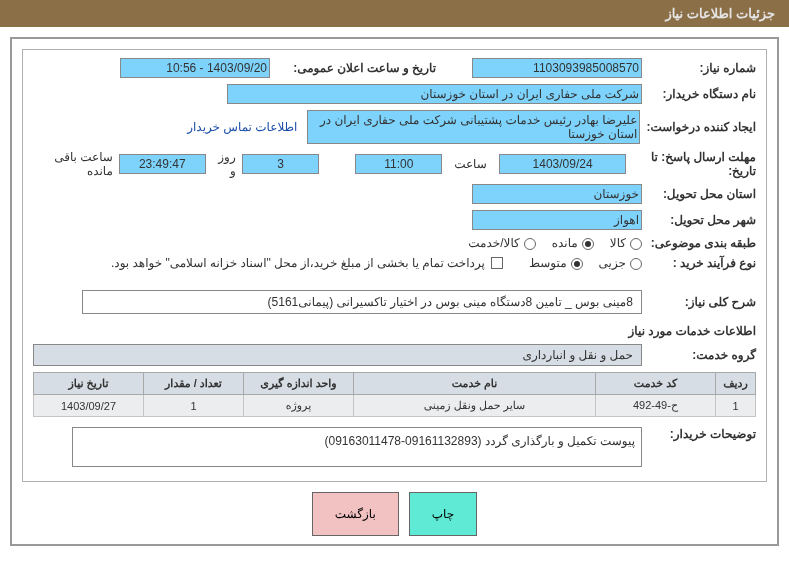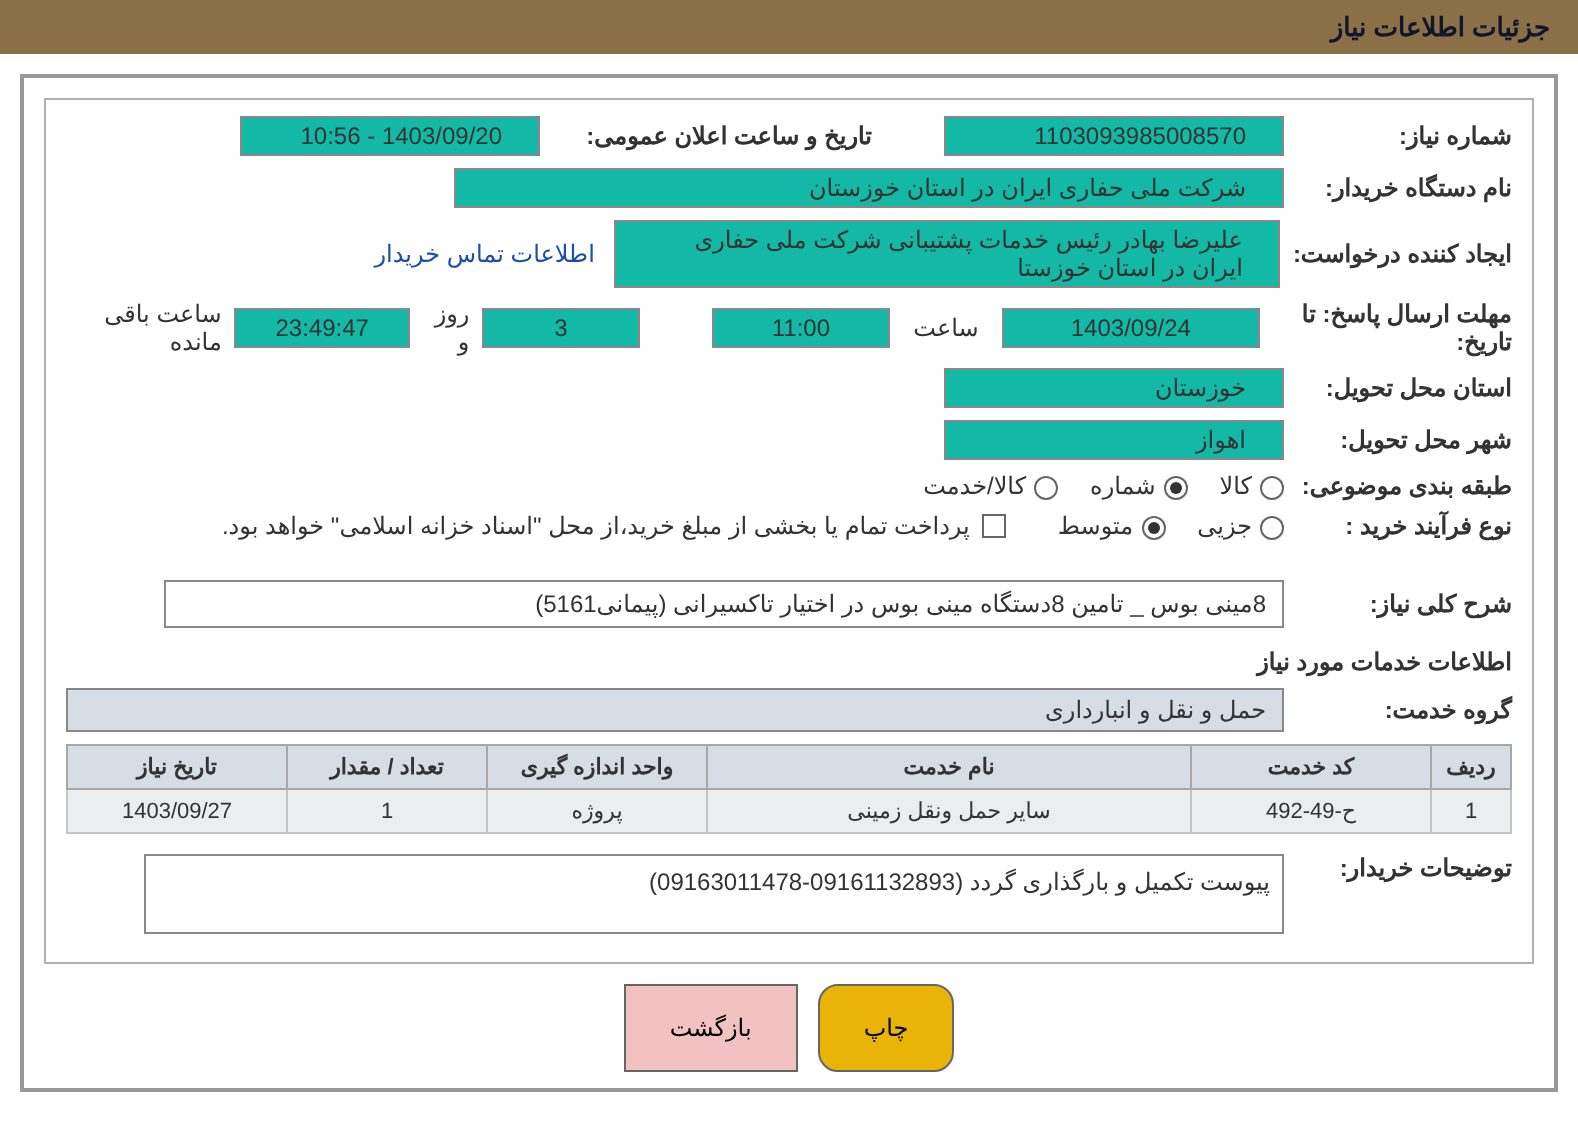--- a/index.html
+++ b/index.html
@@ -7,21 +7,21 @@
   font-family: Tahoma, Arial, sans-serif;
   font-size: 12px;
   background: #fff;
   color: #333;
   width: 789px;
   height: 566px;
   position: relative;
 }
 .page-title {
   background: #8b6f47;
-  color: #0f172a;
+  color: #e5e5e5;
   padding: 6px 14px;
   font-weight: bold;
   font-size: 13px;
 }
 .outer {
   border: 2px solid #999;
   margin: 10px;
   background: #fff;
   position: relative;
 }
@@ -62,22 +62,22 @@
   gap: 6px;
 }
 .lbl {
   font-weight: bold;
   color: #333;
   min-width: 108px;
   text-align: right;
 }
 .field {
   border: 1px solid #888;
-  background: #14b8a6;
-  padding: 2px 18px;
+  background: #7dd3fc;
+  padding: 2px 2px;
   min-height: 18px;
   display: inline-flex;
   align-items: center;
   color: #333;
   direction: rtl;
 }
 .link { color: #1a4ea8; cursor: pointer; margin-right: 4px; }
 .radio-group { display: flex; gap: 16px; align-items: center; }
 .radio-opt { display: flex; align-items: flex-end; gap: 4px; }
 .radio-dot {
@@ -127,21 +127,21 @@
   width: 570px;
 }
 .btn-row { text-align: center; margin-top: 6px; display:flex; gap:10px; justify-content:center; }
 .btn {
   border: 1px solid #666;
   padding: 14px 22px;
   cursor: pointer;
   font-family: inherit;
   font-size: 12px;
 }
-.btn-green { background: #eab308; border-radius: 10px; }
+.btn-green { background: #5eead4; }
 .btn-pink { background: #f2c2c2; }
 .content { position: relative; z-index: 2; }
 </style>
 </head>
 <body>
 
 <div class="page-title">جزئیات اطلاعات نیاز</div>
 
 <div class="outer">
   <div class="watermark">AriaTender.net</div>
@@ -193,21 +193,21 @@
 
     <div class="row">
       <span class="lbl">طبقه بندی موضوعی:</span>
       <div class="radio-group">
         <span class="radio-opt">
             <span class="radio-dot"></span>
             <span>کالا</span>
           </span>
         <span class="radio-opt">
             <span class="radio-dot sel"></span>
-            <span>شماره</span>
+            <span>مانده</span>
           </span>
         <span class="radio-opt">
             <span class="radio-dot"></span>
             <span>کالا/خدمت</span>
           </span>
       </div>
     </div>
 
     <div class="row">
       <span class="lbl">نوع فرآیند خرید :</span>

